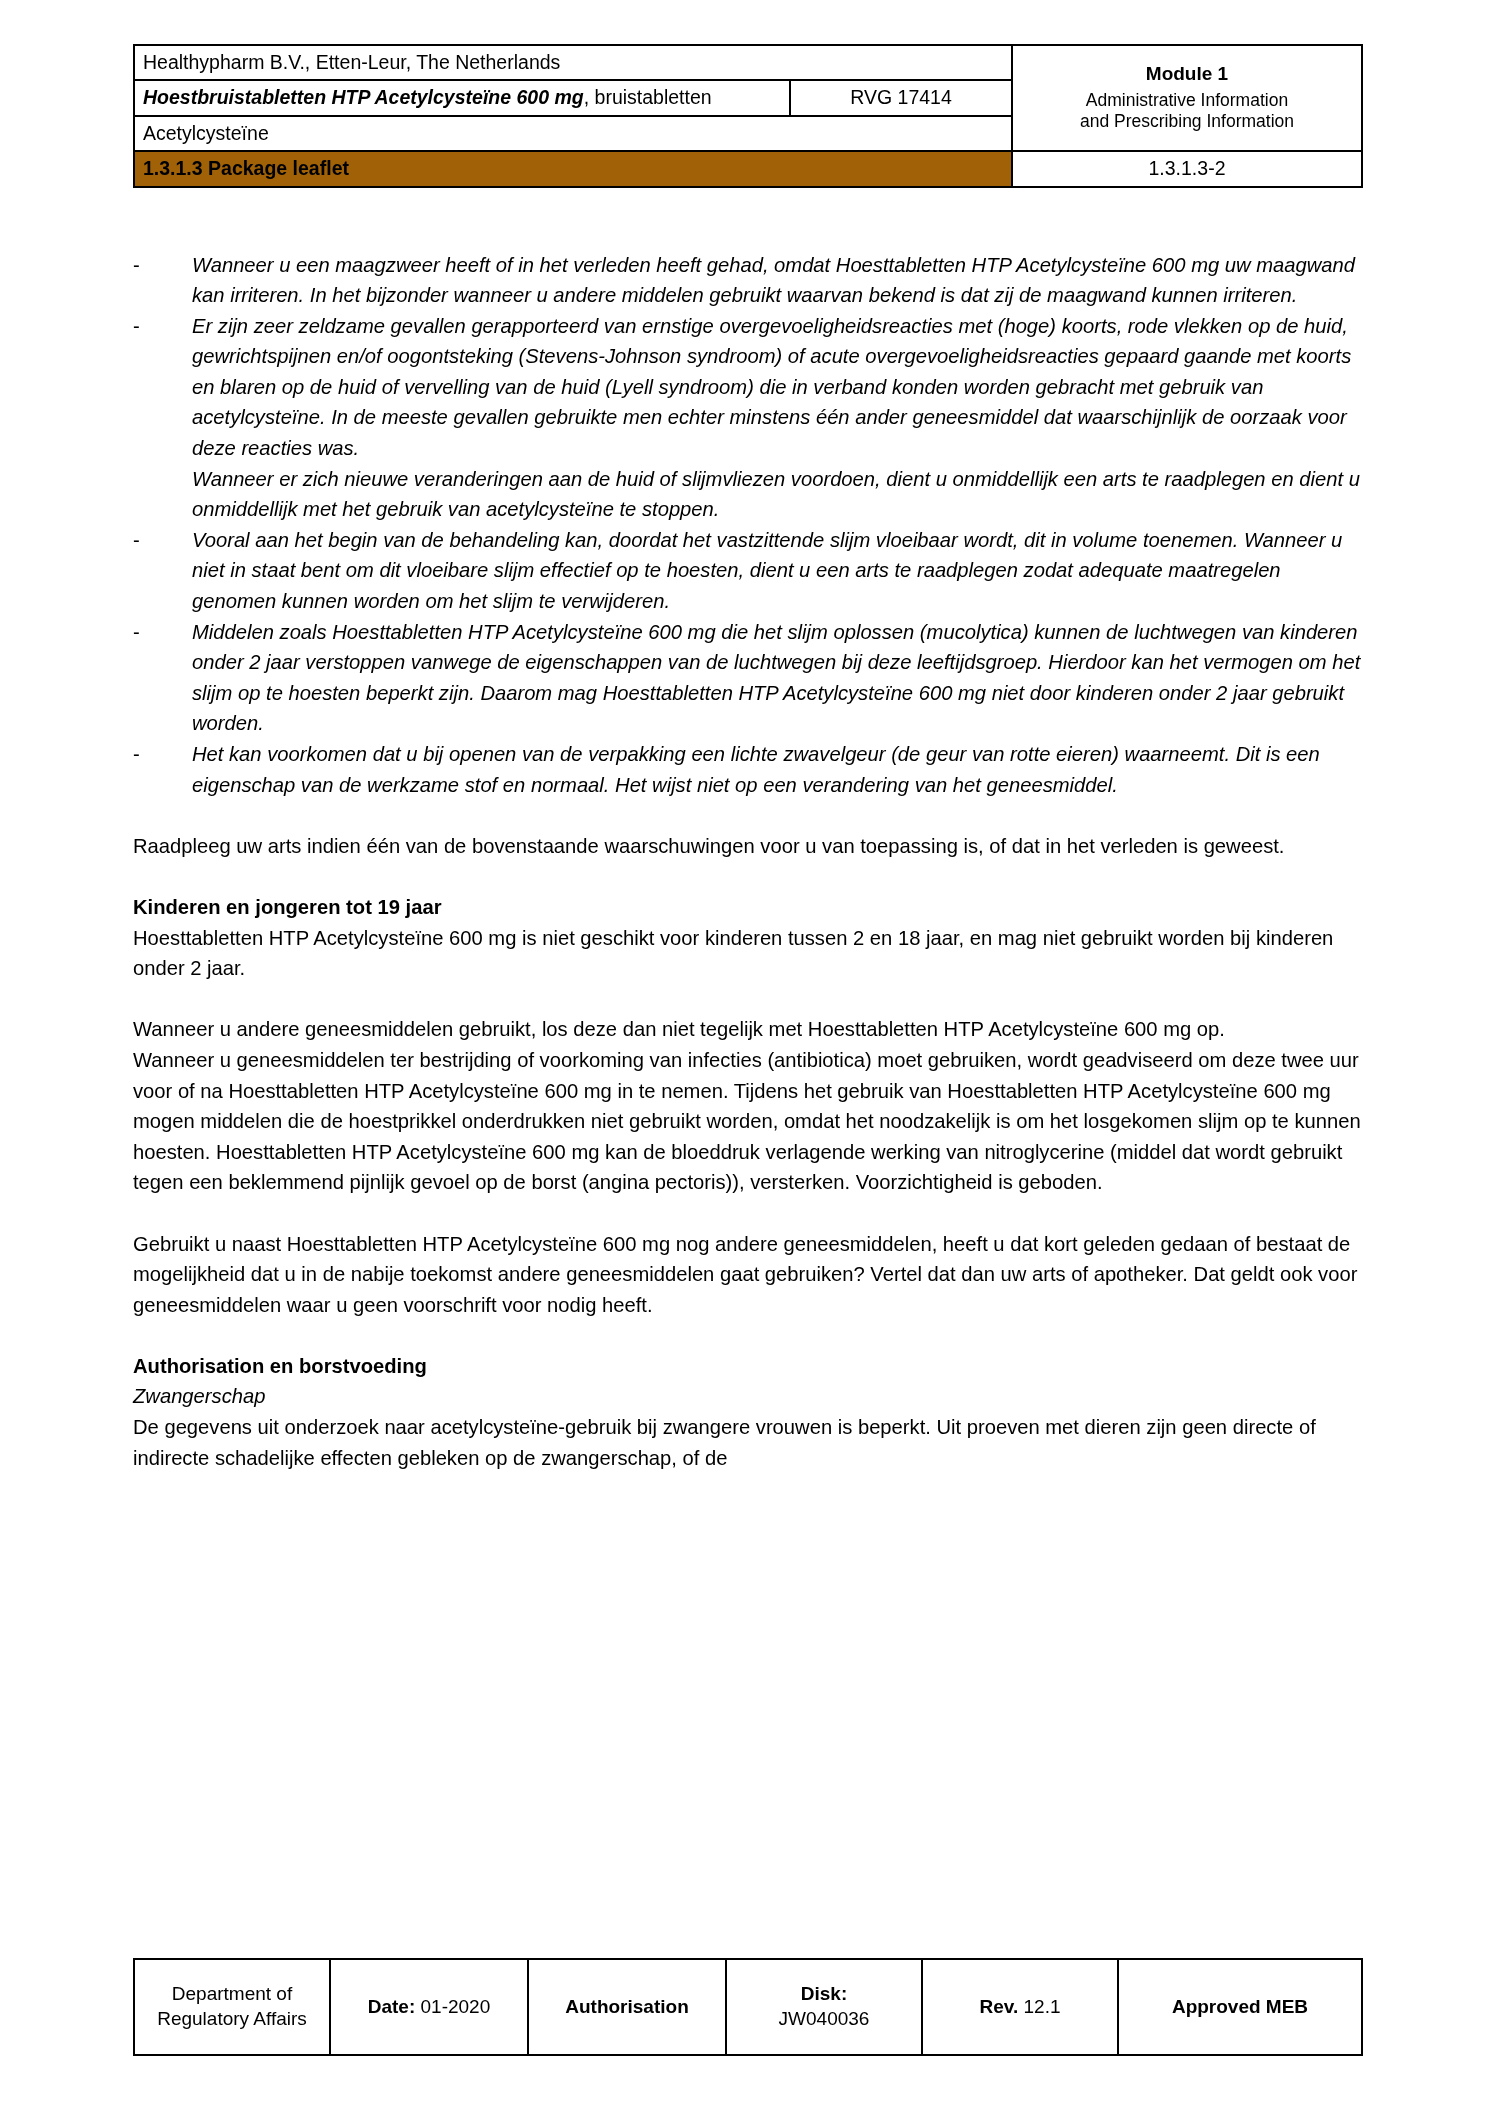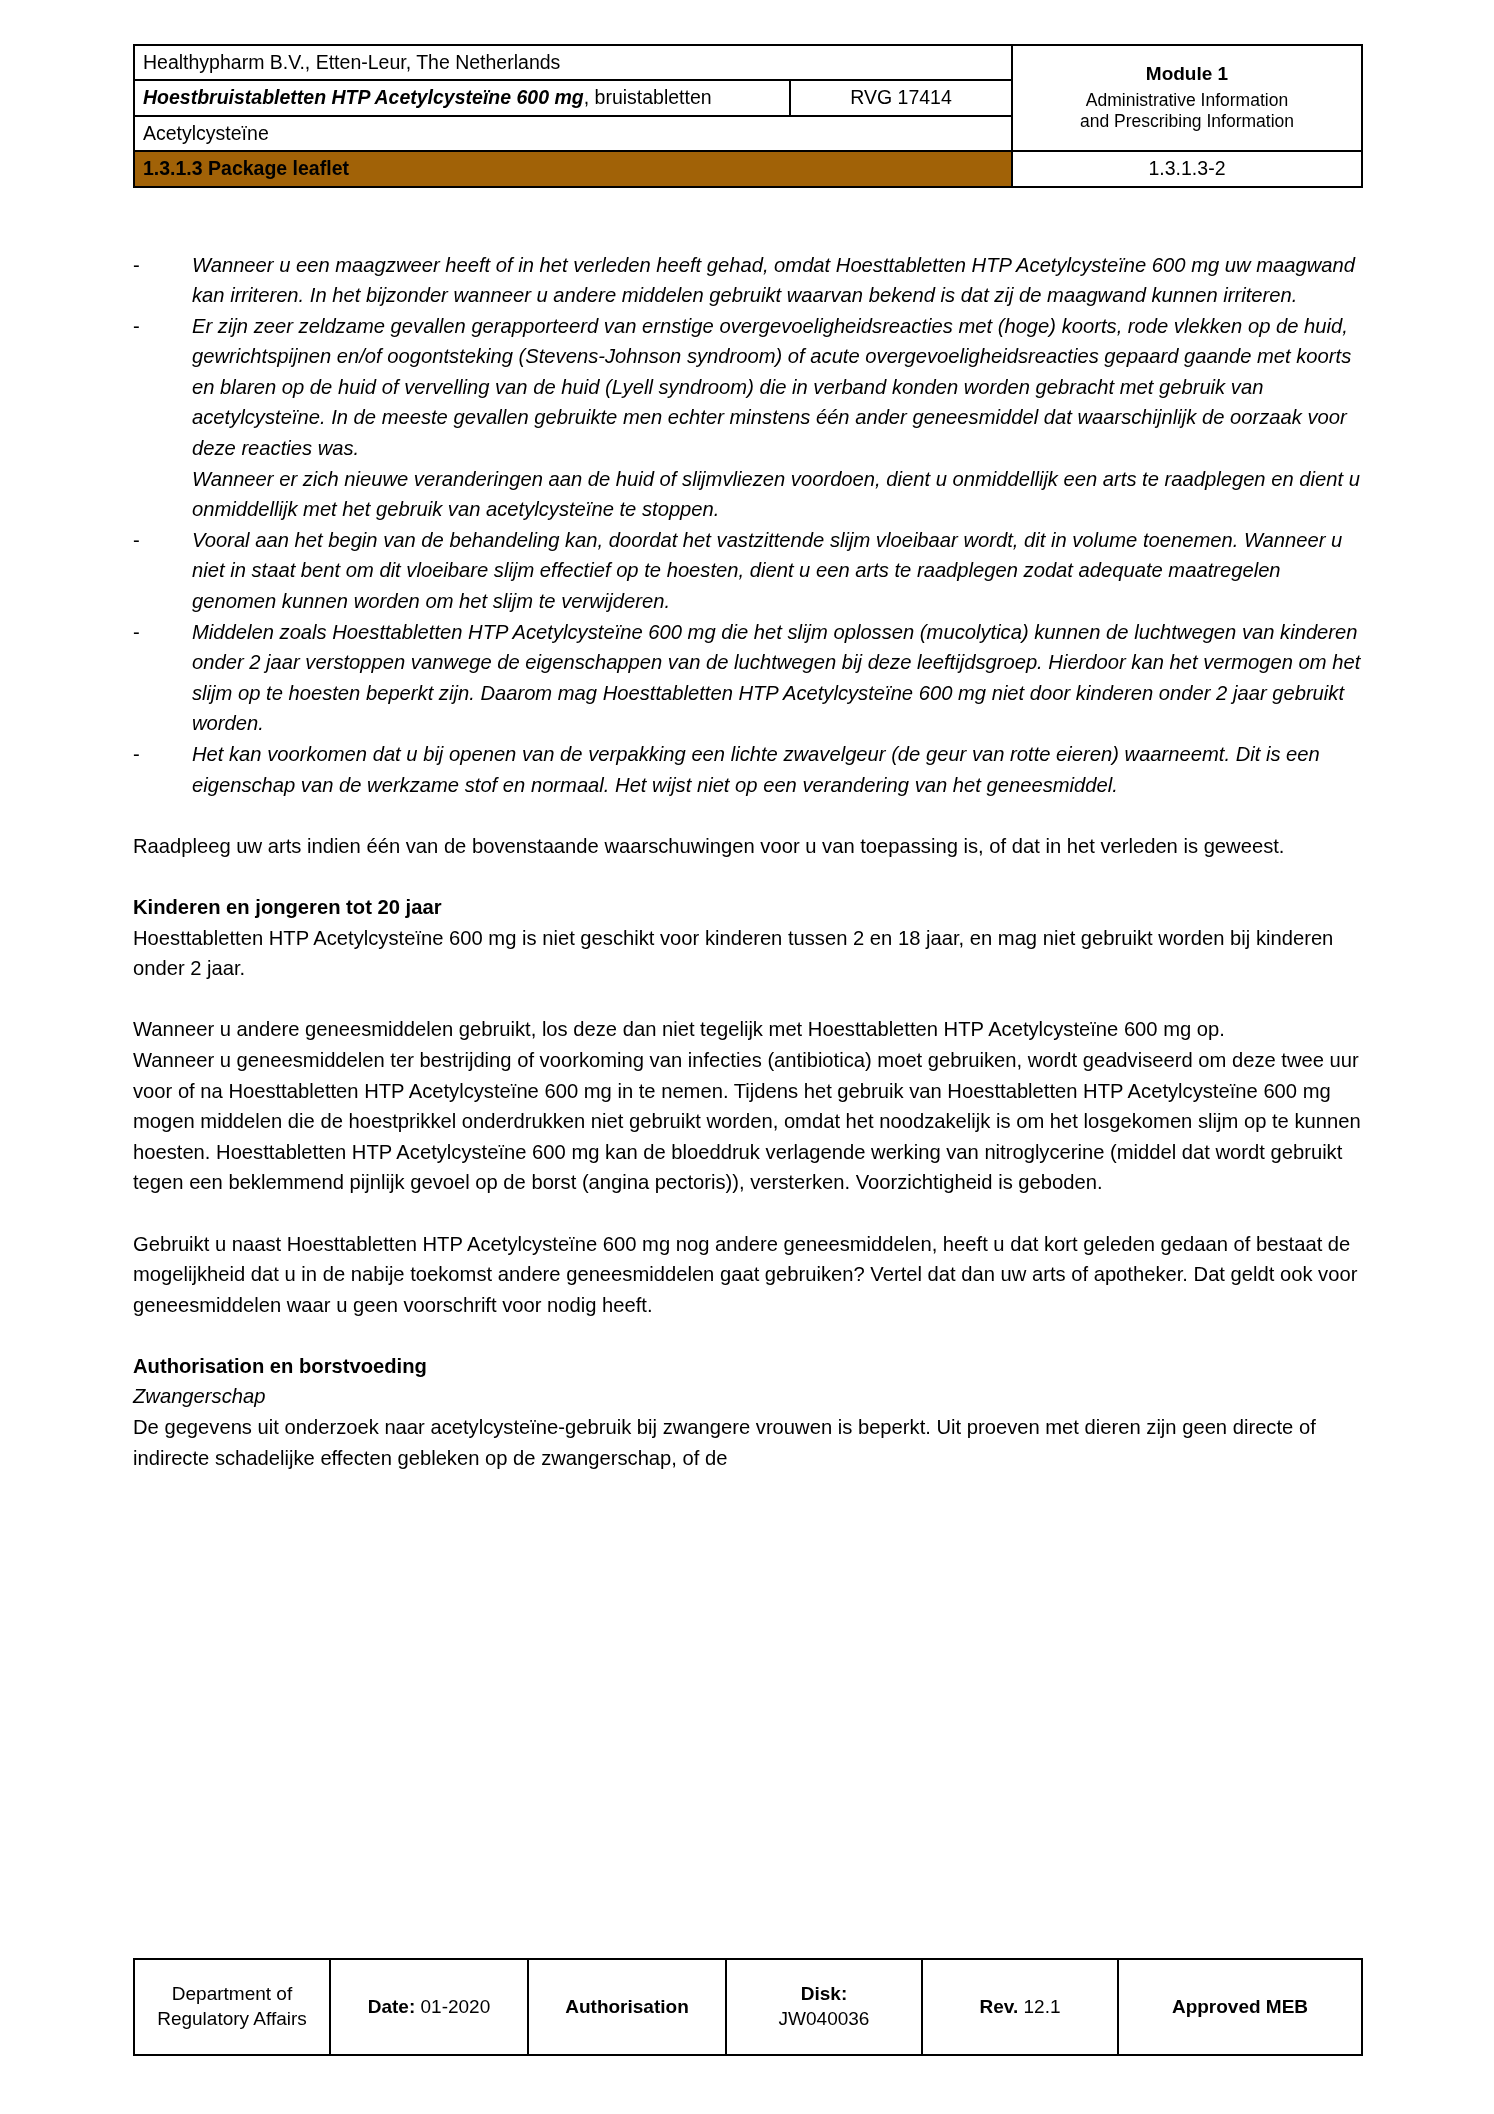--- a/index.html
+++ b/index.html
@@ -213,21 +213,21 @@
         </li>
 
       </ul>
 
       <div class="spacer-line"></div>
 
       <p class="para">Raadpleeg uw arts indien één van de bovenstaande waarschuwingen voor u van toepassing is, of dat in het verleden is geweest.</p>
 
       <div class="spacer-line"></div>
 
-      <h3 class="sec-head">Kinderen en jongeren tot 20 jaar</h3>
+      <h3 class="sec-head">Kinderen en jongeren tot 19 jaar</h3>
       <p class="para">Hoesttabletten HTP Acetylcysteïne 600 mg is niet geschikt voor kinderen tussen 2 en 18 jaar, en mag niet gebruikt worden bij kinderen onder 2 jaar.</p>
 
       <div class="spacer-line"></div>
 
       <p class="para">Wanneer u andere geneesmiddelen gebruikt, los deze dan niet tegelijk met Hoesttabletten HTP Acetylcysteïne 600 mg op.</p>
       <p class="para">Wanneer u geneesmiddelen ter bestrijding of voorkoming van infecties (antibiotica) moet gebruiken, wordt geadviseerd om deze twee uur voor of na Hoesttabletten HTP Acetylcysteïne 600 mg in te nemen. Tijdens het gebruik van Hoesttabletten HTP Acetylcysteïne 600 mg mogen middelen die de hoestprikkel onderdrukken niet gebruikt worden, omdat het noodzakelijk is om het losgekomen slijm op te kunnen hoesten. Hoesttabletten HTP Acetylcysteïne 600 mg kan de bloeddruk verlagende werking van nitroglycerine (middel dat wordt gebruikt tegen een beklemmend pijnlijk gevoel op de borst (angina pectoris)), versterken. Voorzichtigheid is geboden.</p>
 
       <div class="spacer-line"></div>
 
       <p class="para">Gebruikt u naast Hoesttabletten HTP Acetylcysteïne 600 mg nog andere geneesmiddelen, heeft u dat kort geleden gedaan of bestaat de mogelijkheid dat u in de nabije toekomst andere geneesmiddelen gaat gebruiken? Vertel dat dan uw arts of apotheker. Dat geldt ook voor geneesmiddelen waar u geen voorschrift voor nodig heeft.</p>

